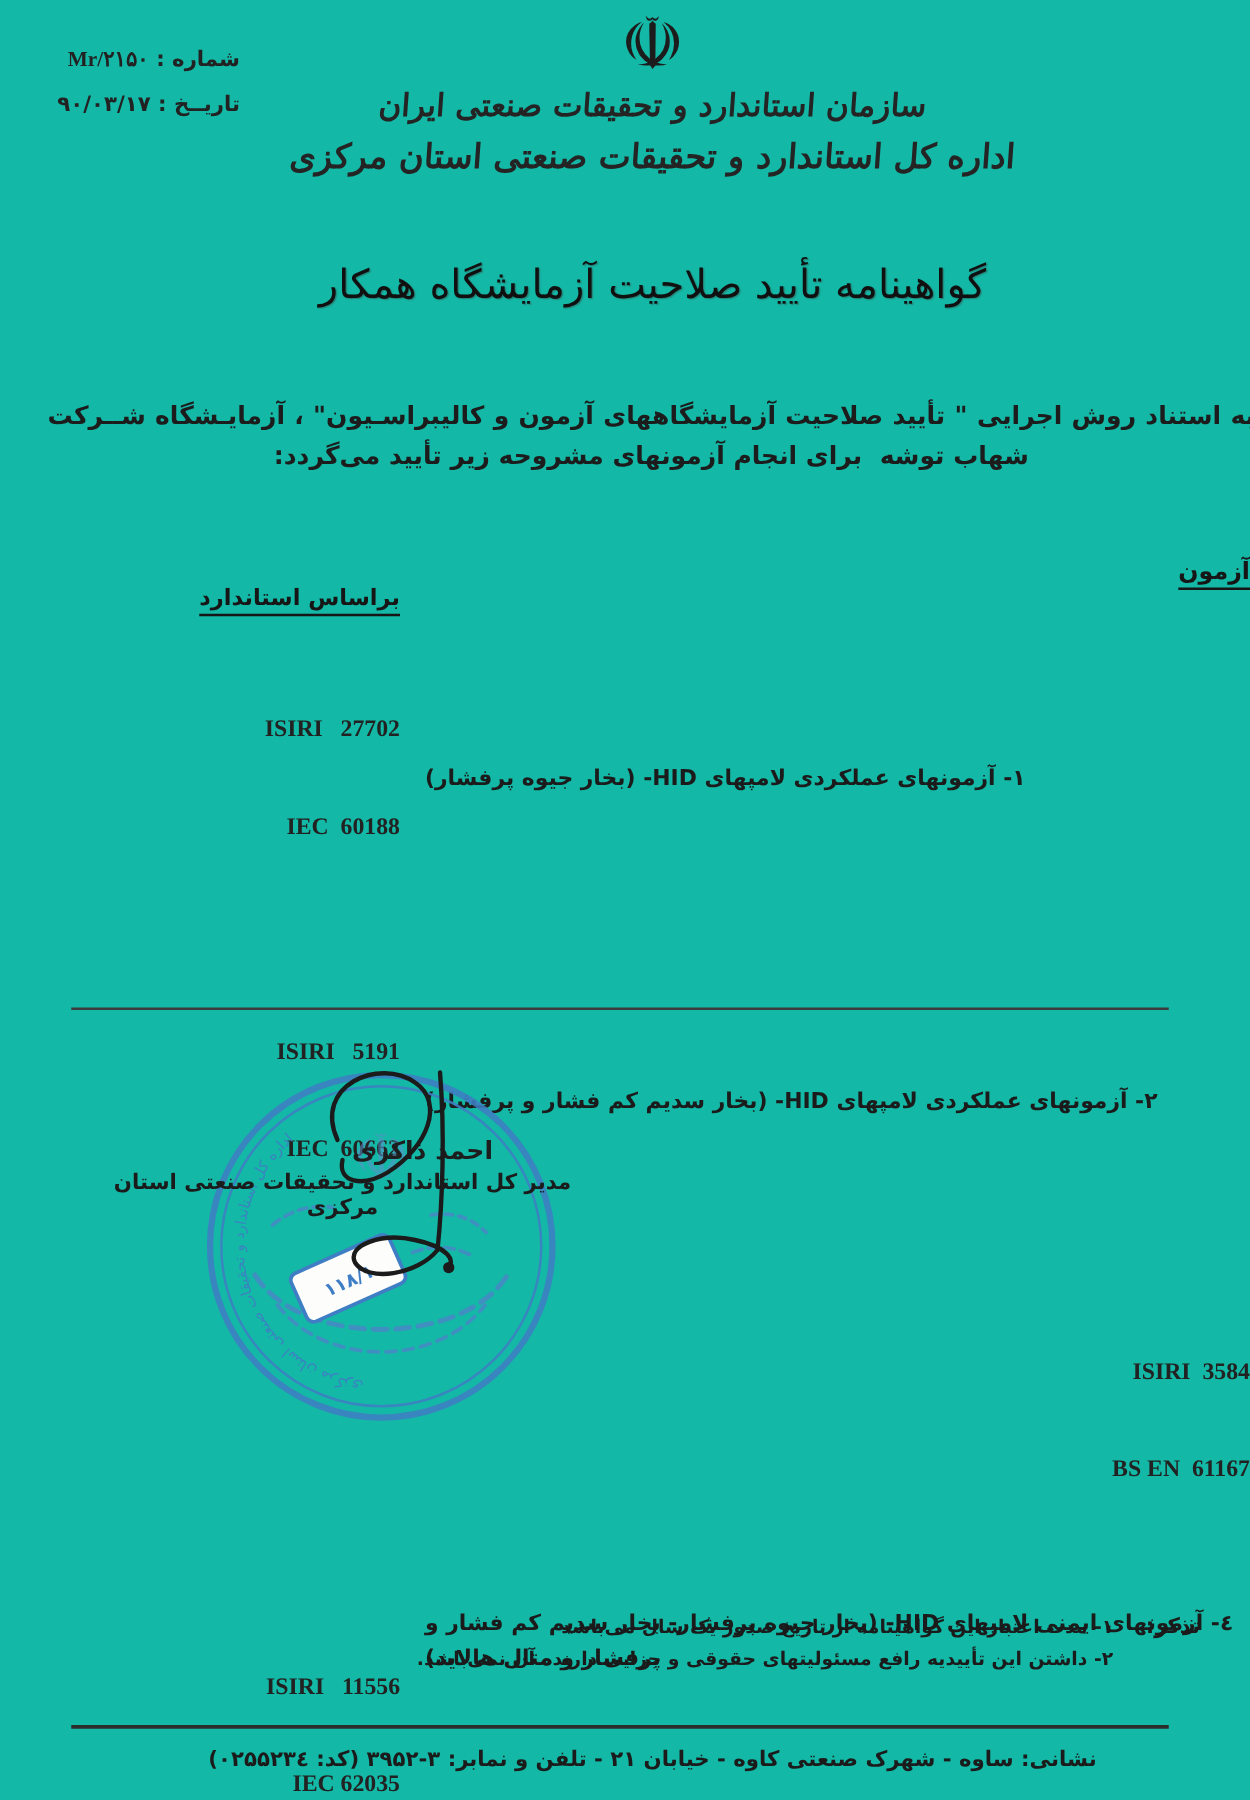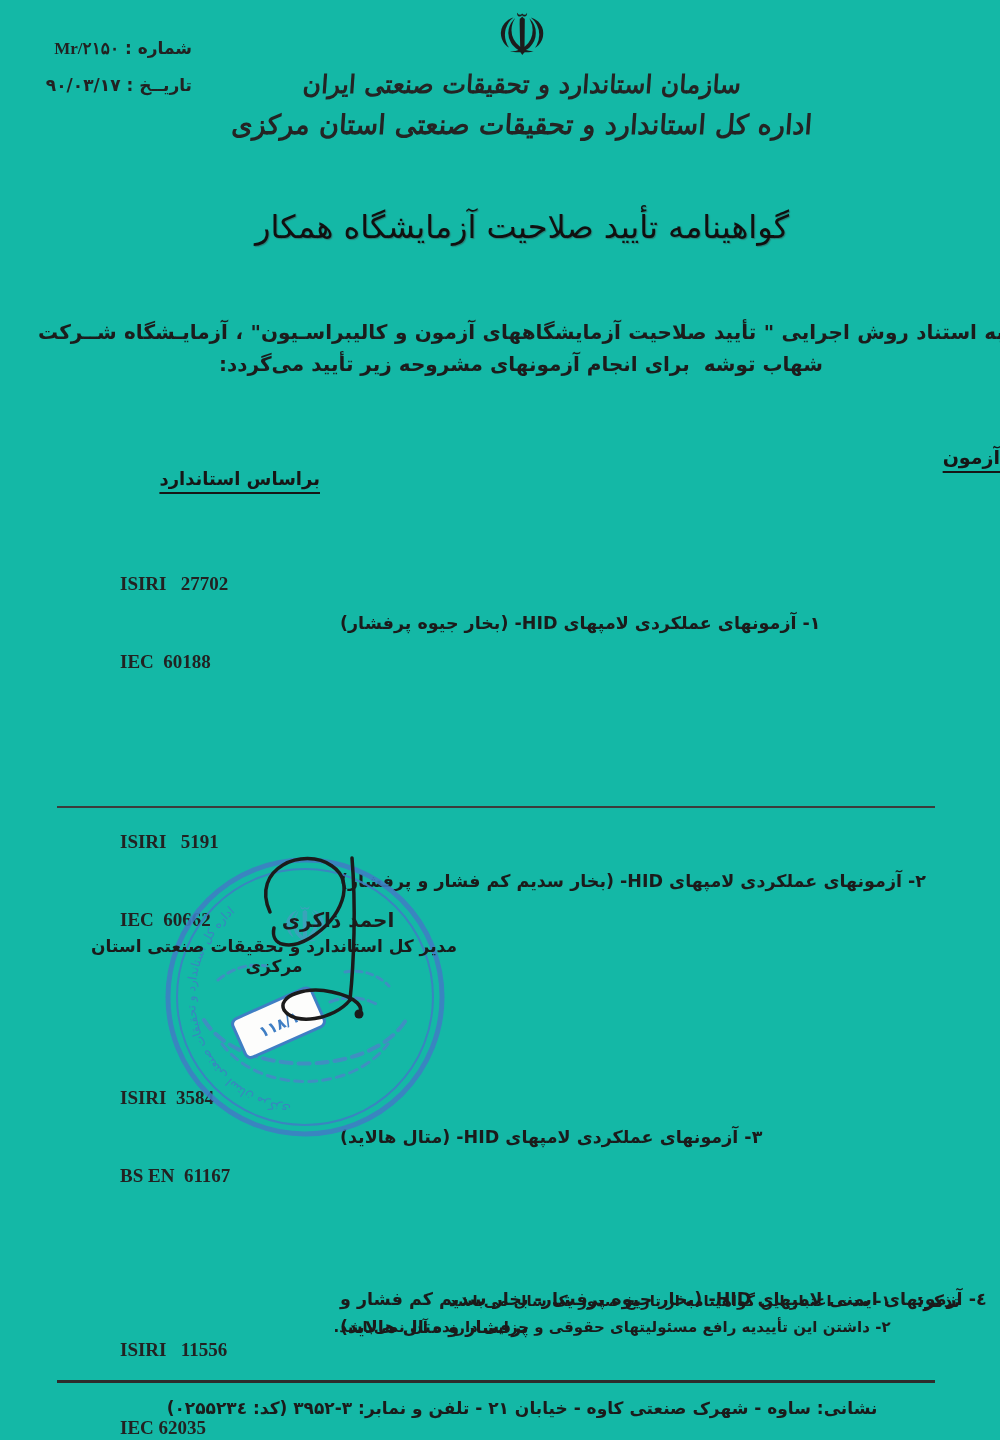--- a/index.html
+++ b/index.html
@@ -85,21 +85,21 @@
     font-size:18px;font-weight:800;color:#161616;
     text-decoration:underline;text-underline-offset:7px;text-decoration-thickness:2px;
     justify-self:start;
     margin-top:44px;
   }
   .test-cell{
     font-size:17.5px;font-weight:600;color:#1b1b1b;line-height:28px;
     text-align:left;
   }
   .std-cell{
-    direction:ltr;text-align:left;justify-self:start;min-width:200px;
+    direction:ltr;text-align:right;justify-self:start;min-width:200px;
     font-family:"Liberation Serif","DejaVu Serif",serif;
     font-size:19px;font-weight:700;color:#222;line-height:26px;
     white-space:pre;
   }
   .r1{margin-top:30px;}
   .r2{margin-top:50px;}
   .r3{margin-top:48px;}
   .r4{margin-top:44px;align-items:start;}
   
   .rule1{position:absolute;top:806px;left:57px;width:878px;height:0;
@@ -178,21 +178,20 @@
 
     <div class="trow r2">
       <div class="test-cell">۲- آزمونهای عملکردی لامپهای HID- (بخار سدیم کم فشار و پرفشار)</div>
       <div class="std-cell">
         <div>ISIRI   5191</div>
         <div>IEC  60662</div>
       </div>
     </div>
 
     <div class="trow r3">
-      <div class="test-cell">۳- آزمونهای عملکردی لامپهای HID- (متال هالاید)</div>
       <div class="std-cell">
         <div>ISIRI  3584</div>
         <div>BS EN  61167</div>
       </div>
     </div>
 
     <div class="trow r4">
       <div class="test-cell">٤- آزمونهای ایمنی لامپهای HID- (بخار جیوه پرفشار- بخار سدیم کم فشار و پرفشار و متال هالاید)</div>
       <div class="std-cell">
         <div>ISIRI   11556</div>

